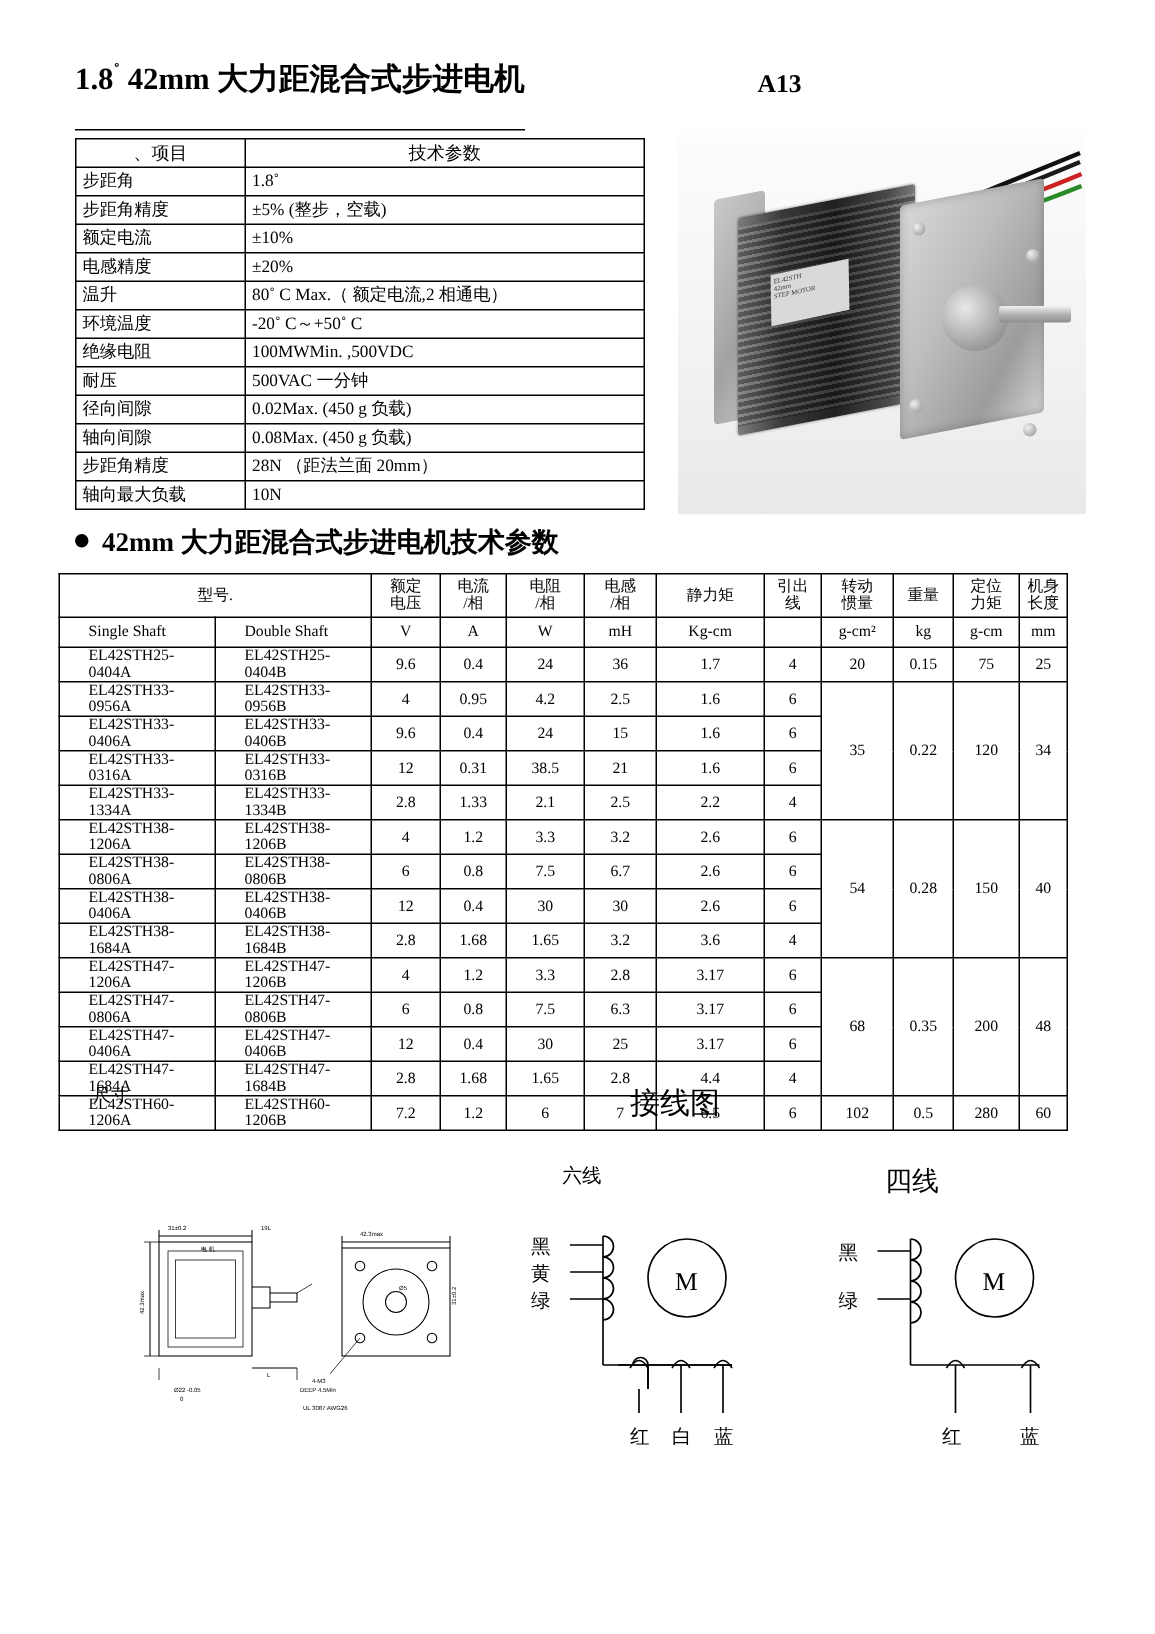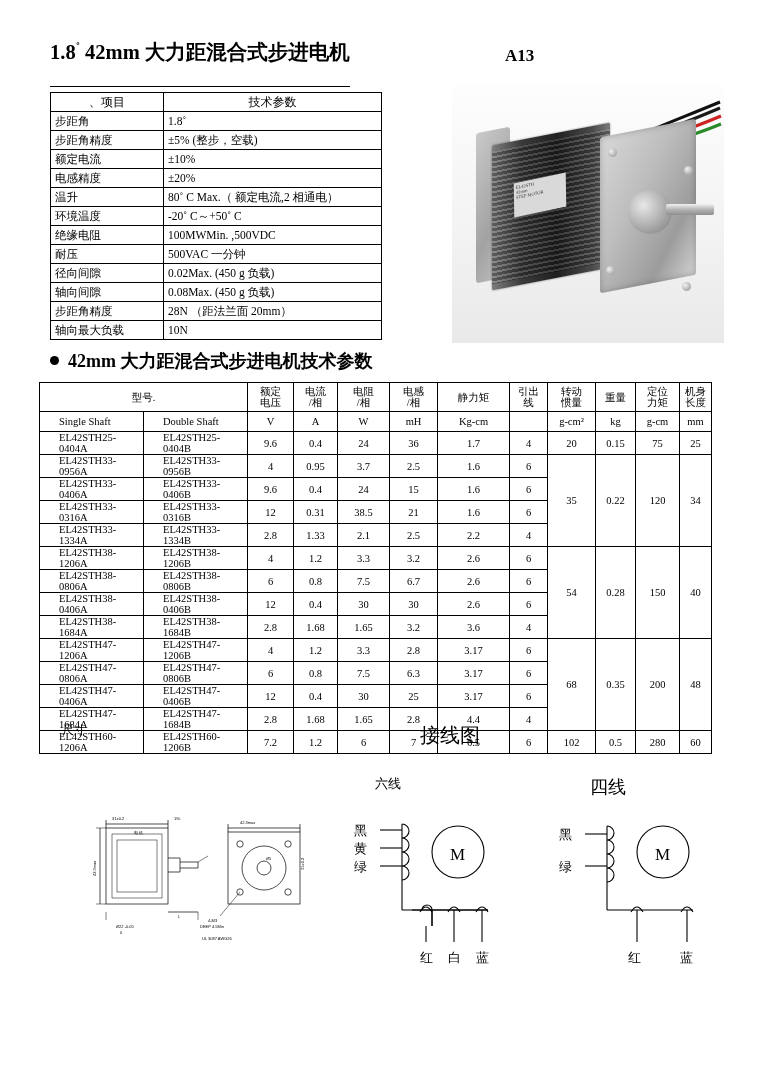--- a/index.html
+++ b/index.html
@@ -49,21 +49,21 @@
   }
   
   .spec-wrap {
     position: absolute;
     left: 50px;
     top: 92px;
     width: 372px;
   }
   table.spec {
     border-collapse: collapse;
-    width: 332px;
+    width: 380px;
     font-size: 11.5px;
   }
   table.spec td {
     border: 1px solid #000;
     height: 18px;
     padding: 0 4px;
     line-height: 17px;
     vertical-align: middle;
   }
   table.spec td.k { width: 104px; }
@@ -406,21 +406,21 @@
         <td>0.15</td>
         <td>75</td>
         <td>25</td>
       </tr>
 
       <tr>
         <td class="model">EL42STH33-0956A</td>
         <td class="model">EL42STH33-0956B</td>
         <td>4</td>
         <td>0.95</td>
-        <td>3.7</td>
+        <td>4.2</td>
         <td>2.5</td>
         <td>1.6</td>
         <td>6</td>
         <td rowspan="4">35</td>
         <td rowspan="4">0.22</td>
         <td rowspan="4">120</td>
         <td rowspan="4">34</td>
       </tr>
       <tr>
         <td class="model">EL42STH33-0406A</td>

